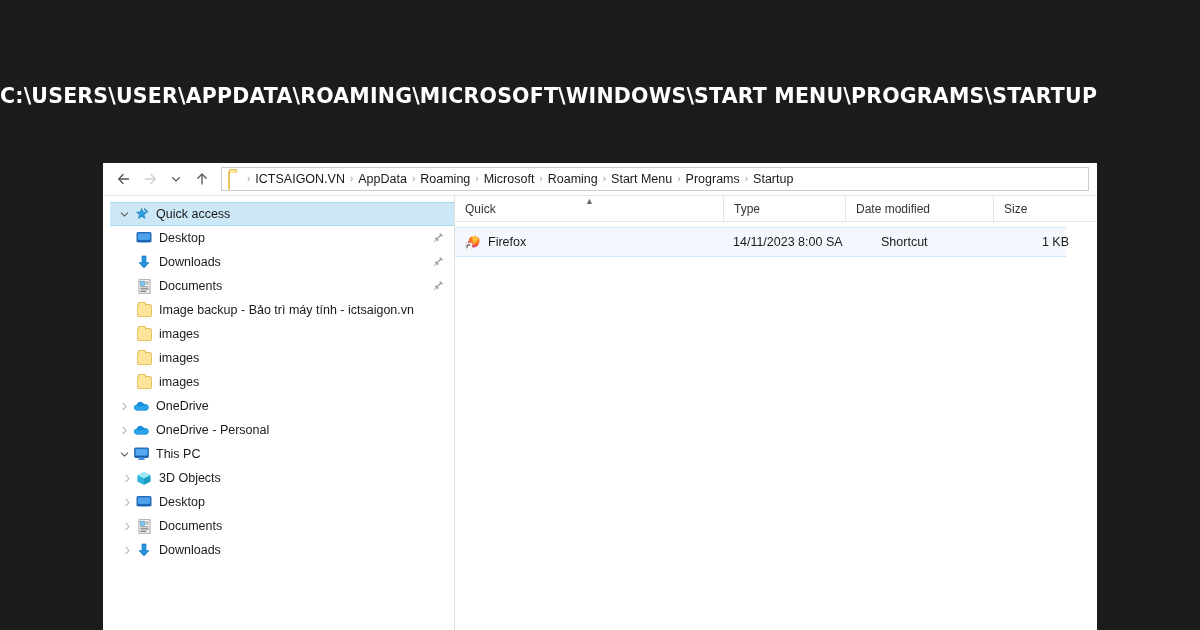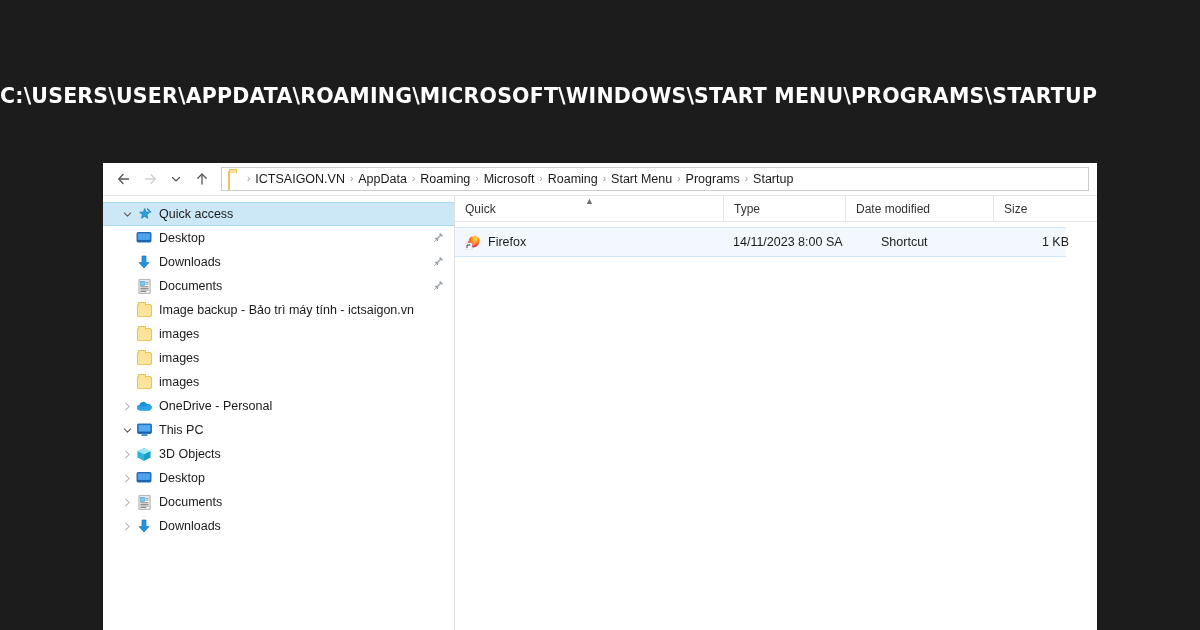--- a/index.html
+++ b/index.html
@@ -155,21 +155,21 @@
     overflow: hidden;
   }
 
   .pin {
     position: absolute;
     right: 10px;
     top: 50%;
     transform: translateY(-50%);
   }
 
-  .indent-0 { padding-left: 16px; }
+  .indent-0 { padding-left: 6px; margin-left: 7px; }
   .indent-1 { padding-left: 16px; align-items: center; }
 
   
   .listpane {
     flex: 1 1 auto;
     background: #ffffff;
     position: relative;
     overflow: hidden;
   }
 
@@ -400,20 +400,34 @@
             <span class="folder"></span>
           </span>
           <span class="navlabel">images</span>
         </div>
         <div class="navrow indent-1">
           <span class="chev"></span>
           <span class="navicon">
             <span class="folder"></span>
           </span>
           <span class="navlabel">images</span>
+        </div>
+        <div class="navrow indent-0">
+          <span class="chev">
+            <svg width="11" height="11" viewBox="0 0 12 12">
+              <path d="M4.3 2.5 L7.8 6 L4.3 9.5" fill="none" stroke="#adadad" stroke-width="1.15" stroke-linecap="round" stroke-linejoin="round"></path>
+            </svg>
+          </span>
+          <span class="navicon">
+            <svg width="17" height="12" viewBox="0 0 17 12">
+              <path d="M4.6 10.6 C2.4 10.6 1 9.3 1 7.6 C1 6.1 2.1 5 3.6 4.8 C3.9 3 5.5 1.7 7.4 1.7 C9 1.7 10.4 2.7 11 4.1 C11.3 4 11.7 3.9 12.1 3.9 C14.1 3.9 15.7 5.4 15.7 7.3 C15.7 9.1 14.2 10.6 12.3 10.6 Z" fill="#1a8fd8"></path>
+              <path d="M4.6 10.6 C2.4 10.6 1 9.3 1 7.6 C1 6.5 1.6 5.6 2.5 5.1 C3.9 6.2 6 6.6 8.3 6.3 C10 6.1 11.6 5.4 12.9 4.3 C14.5 4.7 15.7 5.9 15.7 7.4 C15.7 9.2 14.2 10.6 12.3 10.6 Z" fill="#2aa3e8"></path>
+            </svg>
+          </span>
+          <span class="navlabel">OneDrive</span>
         </div>
         <div class="navrow indent-0">
           <span class="chev">
             <svg width="11" height="11" viewBox="0 0 12 12">
               <path d="M4.3 2.5 L7.8 6 L4.3 9.5" fill="none" stroke="#adadad" stroke-width="1.15" stroke-linecap="round" stroke-linejoin="round"></path>
             </svg>
           </span>
           <span class="navicon">
             <svg width="17" height="12" viewBox="0 0 17 12">
               <path d="M4.6 10.6 C2.4 10.6 1 9.3 1 7.6 C1 6.1 2.1 5 3.6 4.8 C3.9 3 5.5 1.7 7.4 1.7 C9 1.7 10.4 2.7 11 4.1 C11.3 4 11.7 3.9 12.1 3.9 C14.1 3.9 15.7 5.4 15.7 7.3 C15.7 9.1 14.2 10.6 12.3 10.6 Z" fill="#1a8fd8"></path>

